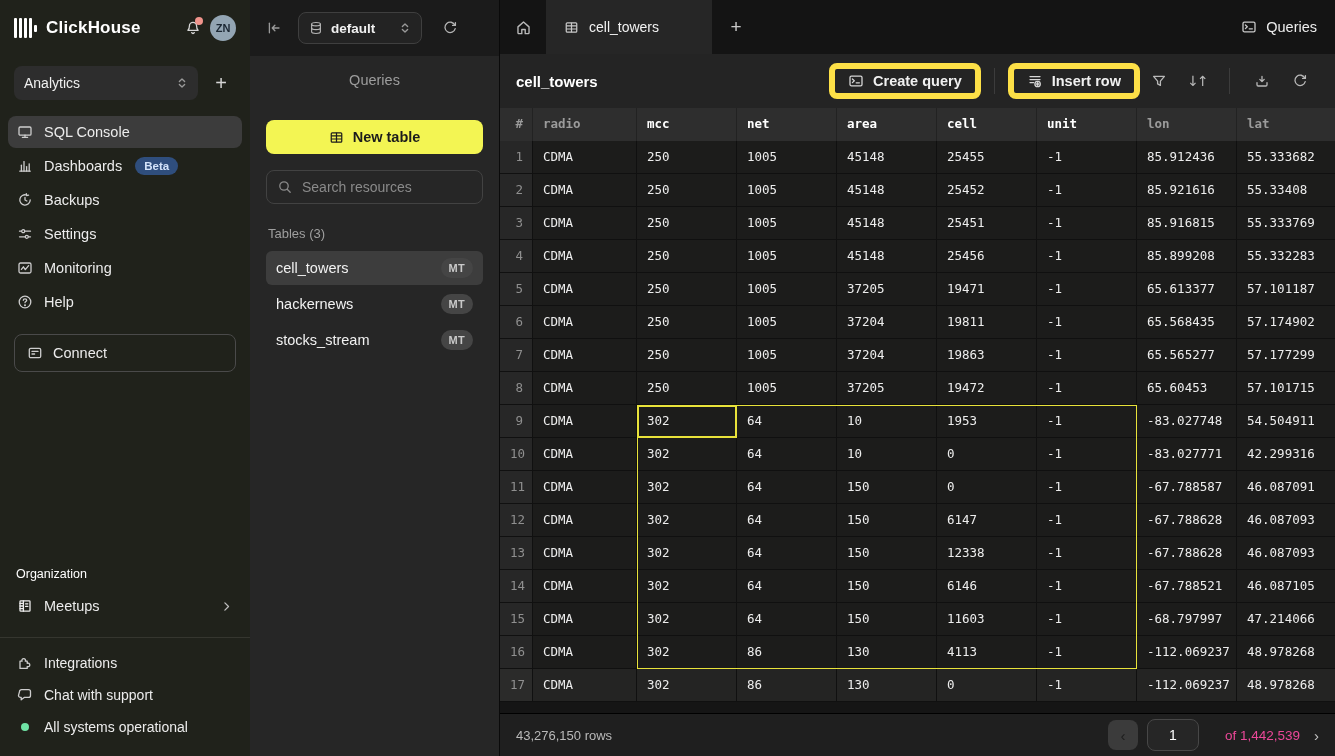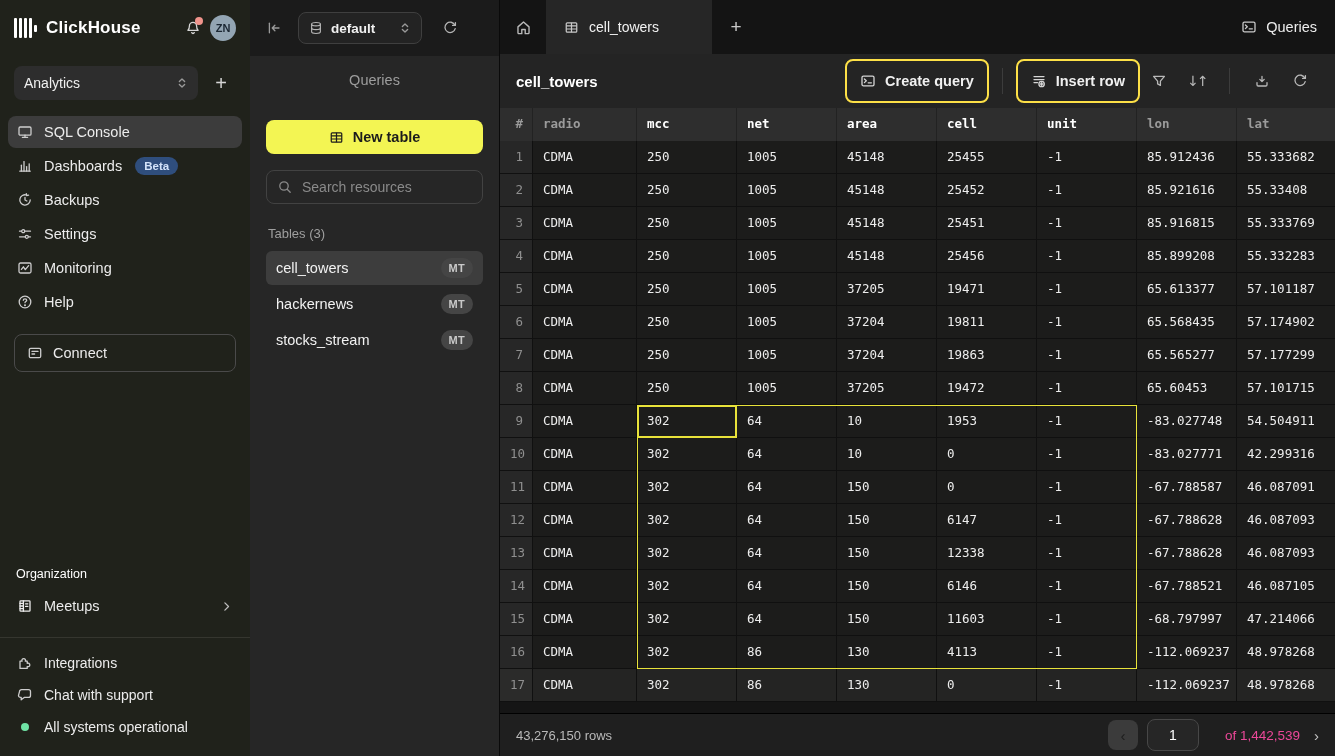--- a/index.html
+++ b/index.html
@@ -98,21 +98,21 @@
   .main-tab .tlabel { color:#f2f2f2; font-size:14px; }
   .newtab-btn { width:48px; display:flex; align-items:center; justify-content:center; color:#c9c9c9;
     font-size:19px; cursor:pointer; }
   .tabbar-spacer { flex:1; }
   .queries-btn { display:flex; align-items:center; gap:9px; padding:0 18px; color:#ededed; font-size:14.5px; cursor:pointer; }
   .queries-btn .ic { color:#c9c9c9; }
 
   .titlebar { height:54px; background:#242424; display:flex; align-items:center; padding:0 16px; flex-shrink:0; }
   .view-title { color:#ffffff; font-size:15px; font-weight:700; }
   .title-actions { margin-left:auto; display:flex; align-items:center; }
-  .action-btn { height:44px; border:2px solid #fde047; border-radius:8px; background:#242424; display:flex;
+  .action-btn { height:36px; border:6px solid #fde047; border-radius:8px; background:#242424; display:flex;
     align-items:center; gap:9px; padding:0 13px; color:#f0f0f0; font-size:14.5px; font-weight:600; cursor:pointer; }
   .action-btn .ic { color:#d6d6d6; }
   .vsep { width:1px; height:26px; background:#3c3c3c; margin:0 13px; }
   .icon-btn { width:38px; height:36px; display:flex; align-items:center; justify-content:center; color:#b9b9b9;
     cursor:pointer; border-radius:8px; }
   .sort-glyph { font-size:14px; letter-spacing:-2px; color:#b9b9b9; font-family:"DejaVu Sans", sans-serif; }
 
   
   .grid { flex:1; display:flex; flex-direction:column; min-height:0; font-family:"DejaVu Sans Mono", monospace; }
   .g-header { height:33px; background:#2e2e2e; display:flex; flex-shrink:0; }

